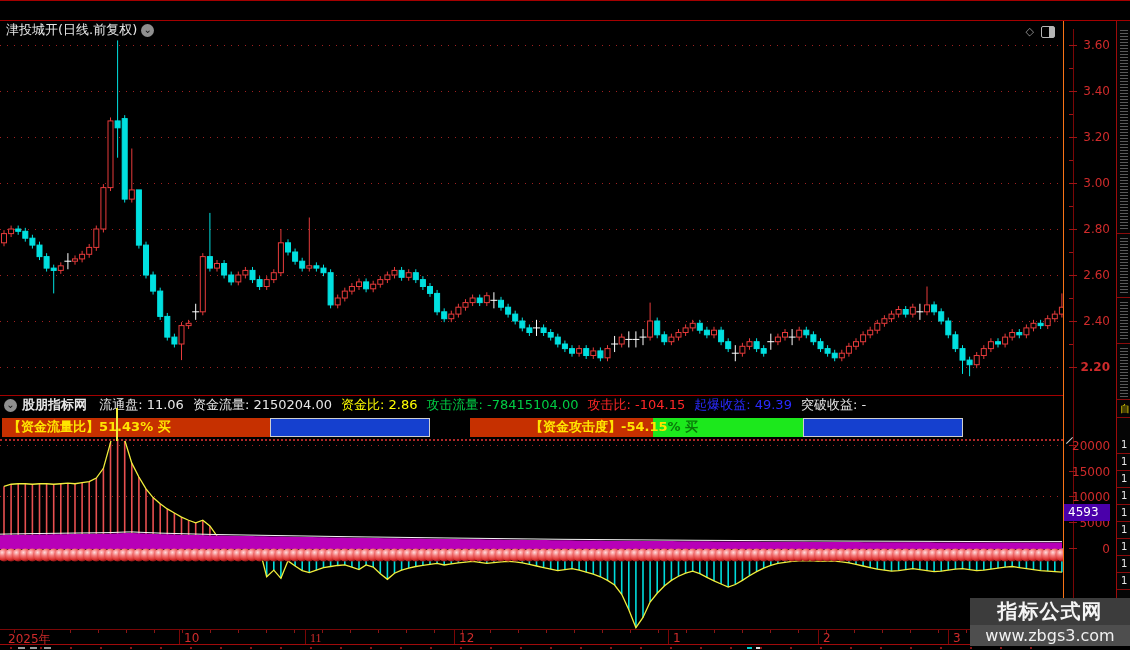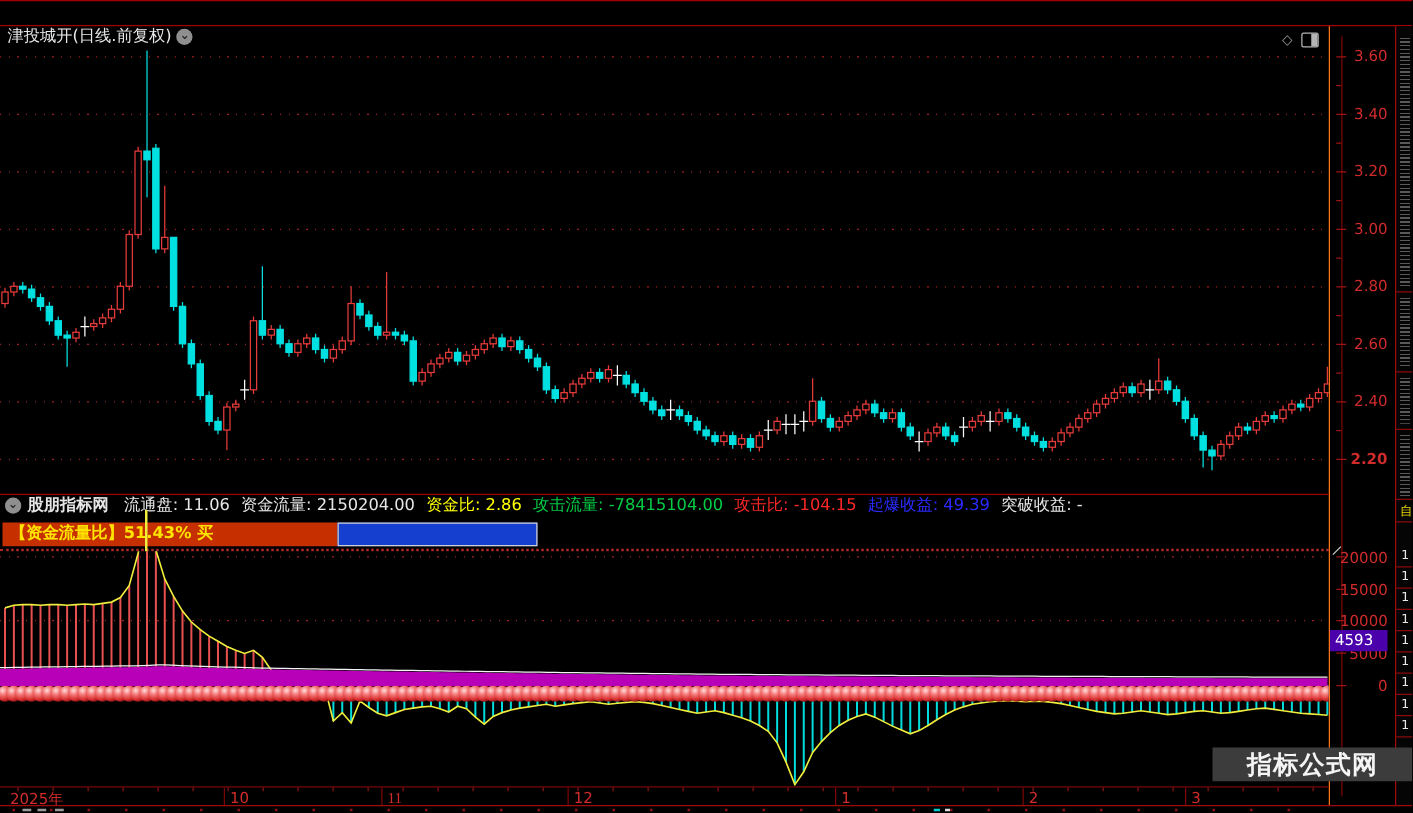--- a/index.html
+++ b/index.html
@@ -441,20 +441,28 @@
   <div id="ind-header">
     <span class="circle-ico">⌄</span><span id="ih-source" style="margin-right: 8px; font-weight: bold;">股朋指标网</span>
     <span id="ih-fields"><span class="ihf" style="color: rgb(230, 230, 230);">流通盘: 11.06</span><span class="ihf" style="color: rgb(230, 230, 230);">资金流量: 2150204.00</span><span class="ihf" style="color: rgb(255, 255, 0);">资金比: 2.86</span><span class="ihf" style="color: rgb(0, 204, 68);">攻击流量: -78415104.00</span><span class="ihf" style="color: rgb(255, 39, 39);">攻击比: -104.15</span><span class="ihf" style="color: rgb(42, 42, 255);">起爆收益: 49.39</span><span class="ihf" style="color: rgb(230, 230, 230);">突破收益: -</span></span>
   </div>
 
   <div class="gauge" id="gauge1" style="left: 2px;">
     <span class="gtext" id="g1text" style="left: 6px;">
       <span>【资金流量比】</span><span>51.43</span><span>% 买</span>
     </span>
   <div class="gseg" style="width: 268px; background: rgb(198, 48, 0);"></div>
+      <div class="gseg" style="width: 160px; background: rgb(21, 64, 207); border: 1px solid rgb(207, 207, 207);"></div>
+    </div>
+  <div class="gauge" id="gauge2" style="left: 470px;">
+    <span class="gtext" id="g2text" style="left: 60px;">
+      <span>【资金攻击度】</span><span>-54.15</span><span class="gsuffix2">% 买</span>
+    </span>
+  <div class="gseg" style="width: 183px; background: rgb(198, 48, 0);"></div>
+      <div class="gseg" style="width: 150px; background: rgb(28, 232, 28);"></div>
       <div class="gseg" style="width: 160px; background: rgb(21, 64, 207); border: 1px solid rgb(207, 207, 207);"></div>
     </div>
 
   <div id="ind-panel">
       <div class="gridline" style="top: 4px;"></div>
       <div class="gridline" style="top: 55px;"></div>
       <svg width="1063" height="188" viewBox="0 0 1063 188" style="position: absolute; left: 0px; top: 0px;">
         <defs>
           <radialGradient id="ballGrad" cx="35%" cy="30%" r="75%">
             <stop offset="0%" stop-color="#ffdcdc"></stop>
@@ -889,15 +897,16 @@
       <div class="sb-digit" style="top: 520px;">1</div>
       <div class="sb-sep" style="top: 534px;"></div>
       <div class="sb-digit" style="top: 537px;">1</div>
       <div class="sb-sep" style="top: 551px;"></div>
       <div class="sb-digit" style="top: 554px;">1</div>
       <div class="sb-sep" style="top: 568px;"></div>
     </div>
 
   <div id="watermark">
     <div id="wm1">指标公式网</div>
+    <div id="wm2">www.zbgs3.com</div>
   </div>
 
 </div>
 
 </body></html>

